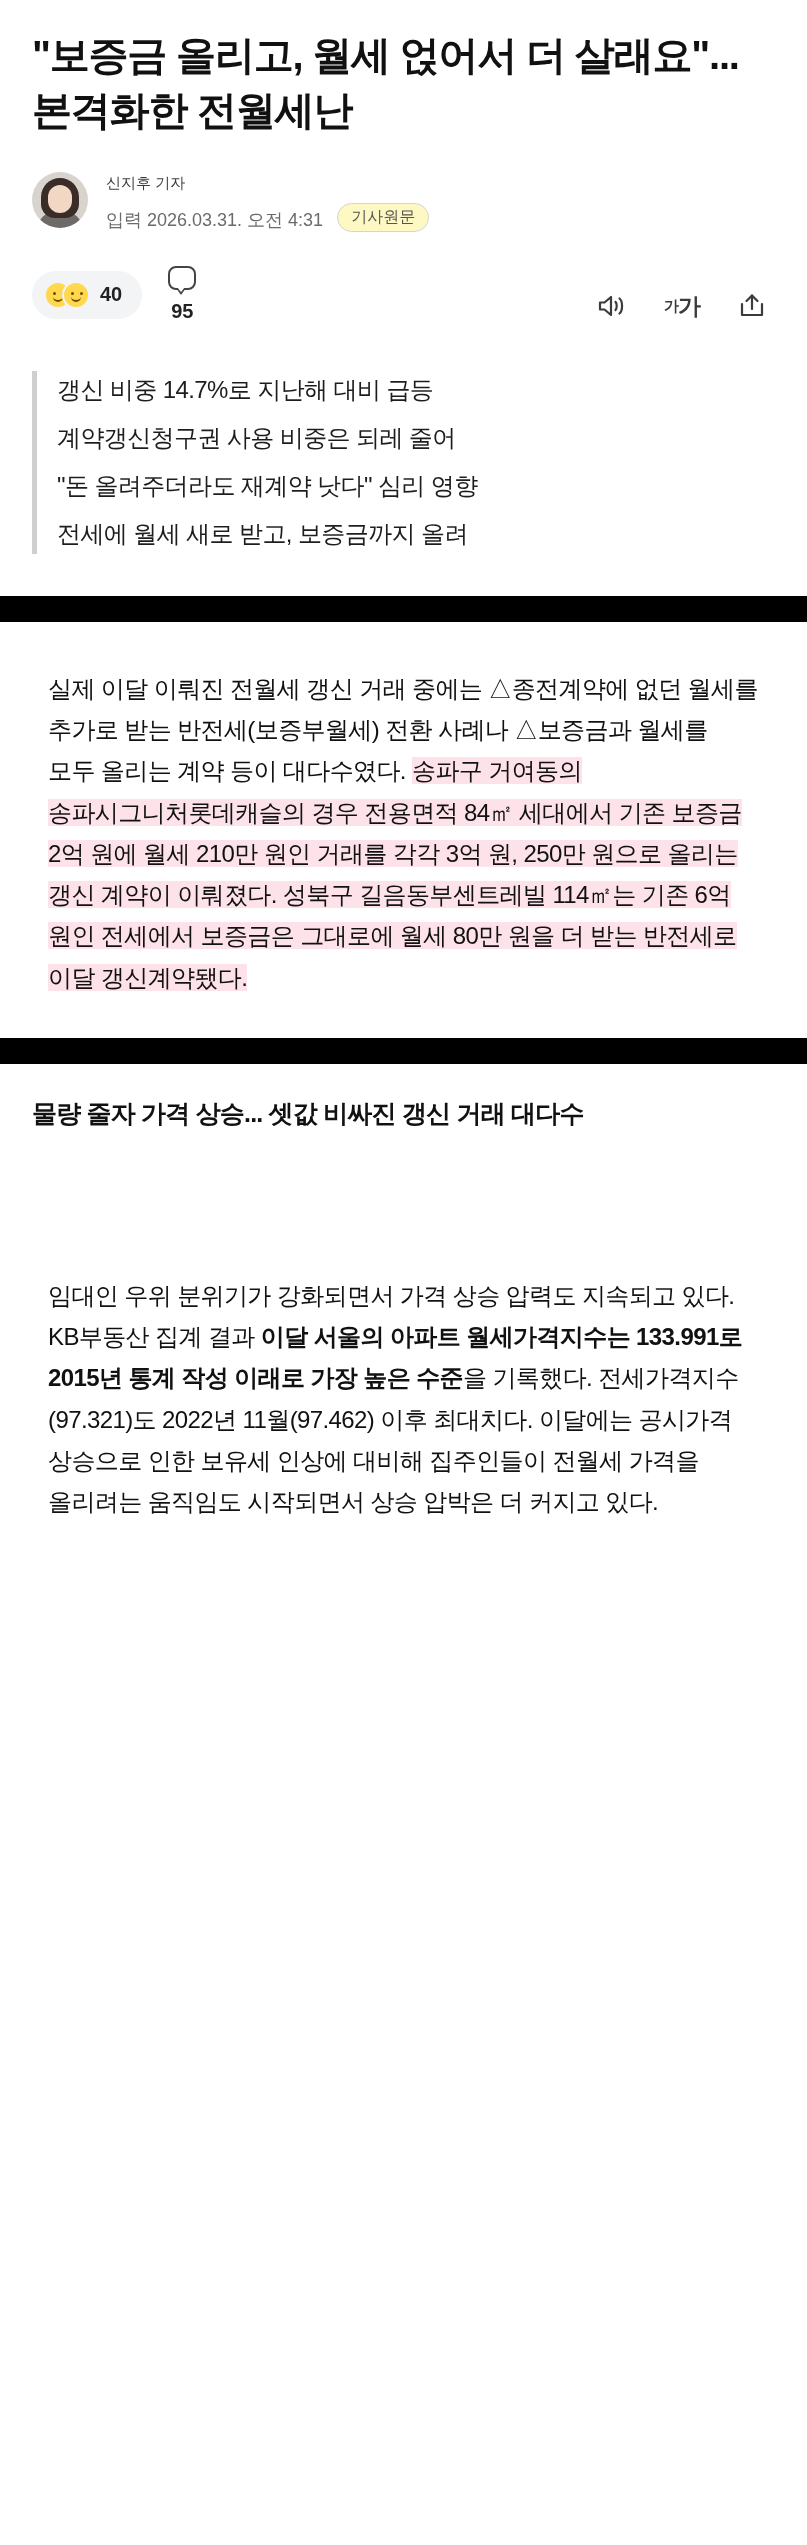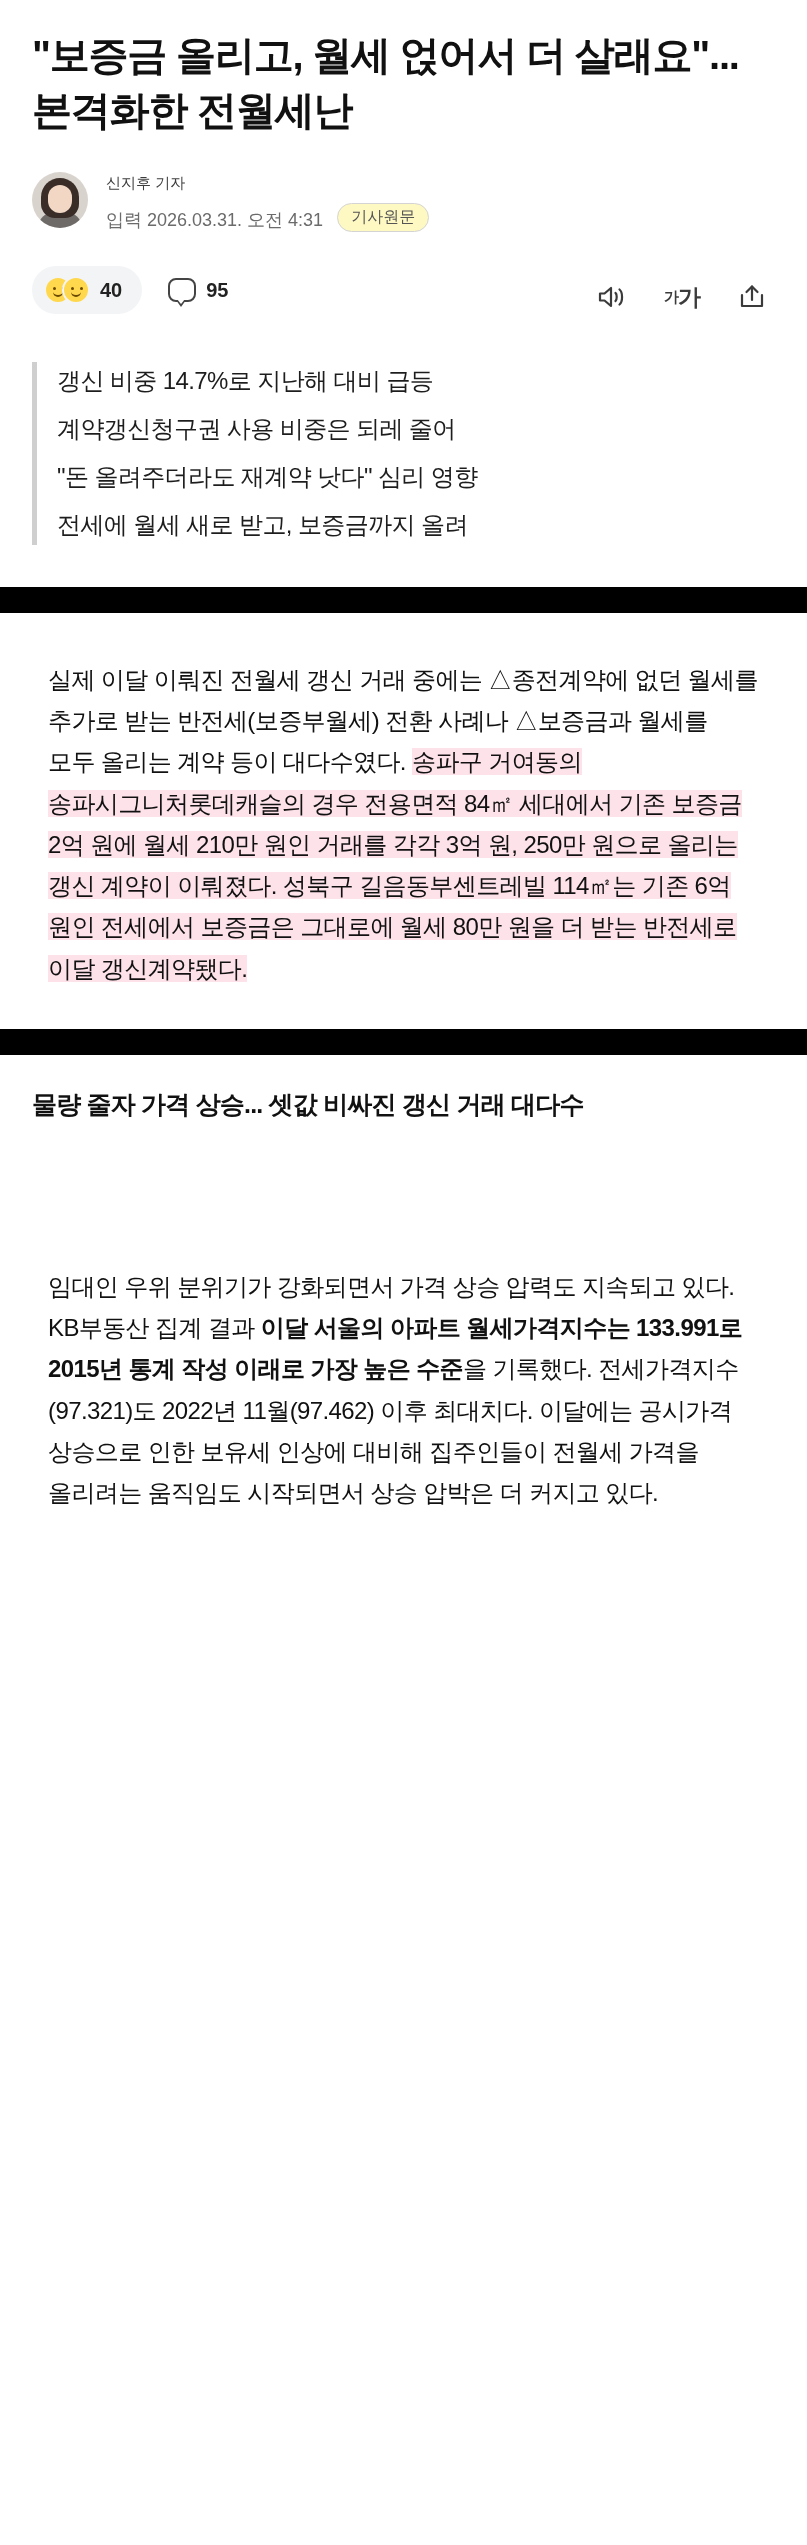--- a/index.html
+++ b/index.html
@@ -151,20 +151,21 @@
   }
   .count-num {
     font-size: 20px;
     font-weight: bold;
     color: #222;
   }
   .comment-group {
     display: flex;
     align-items: center;
     gap: 10px;
+    flex-direction: column;
   }
   .bubble-icon {
     width: 28px; height: 24px;
     border: 2.4px solid #444;
     border-radius: 8px;
     position: relative;
   }
   .bubble-icon::after {
     content: "";
     position: absolute;

